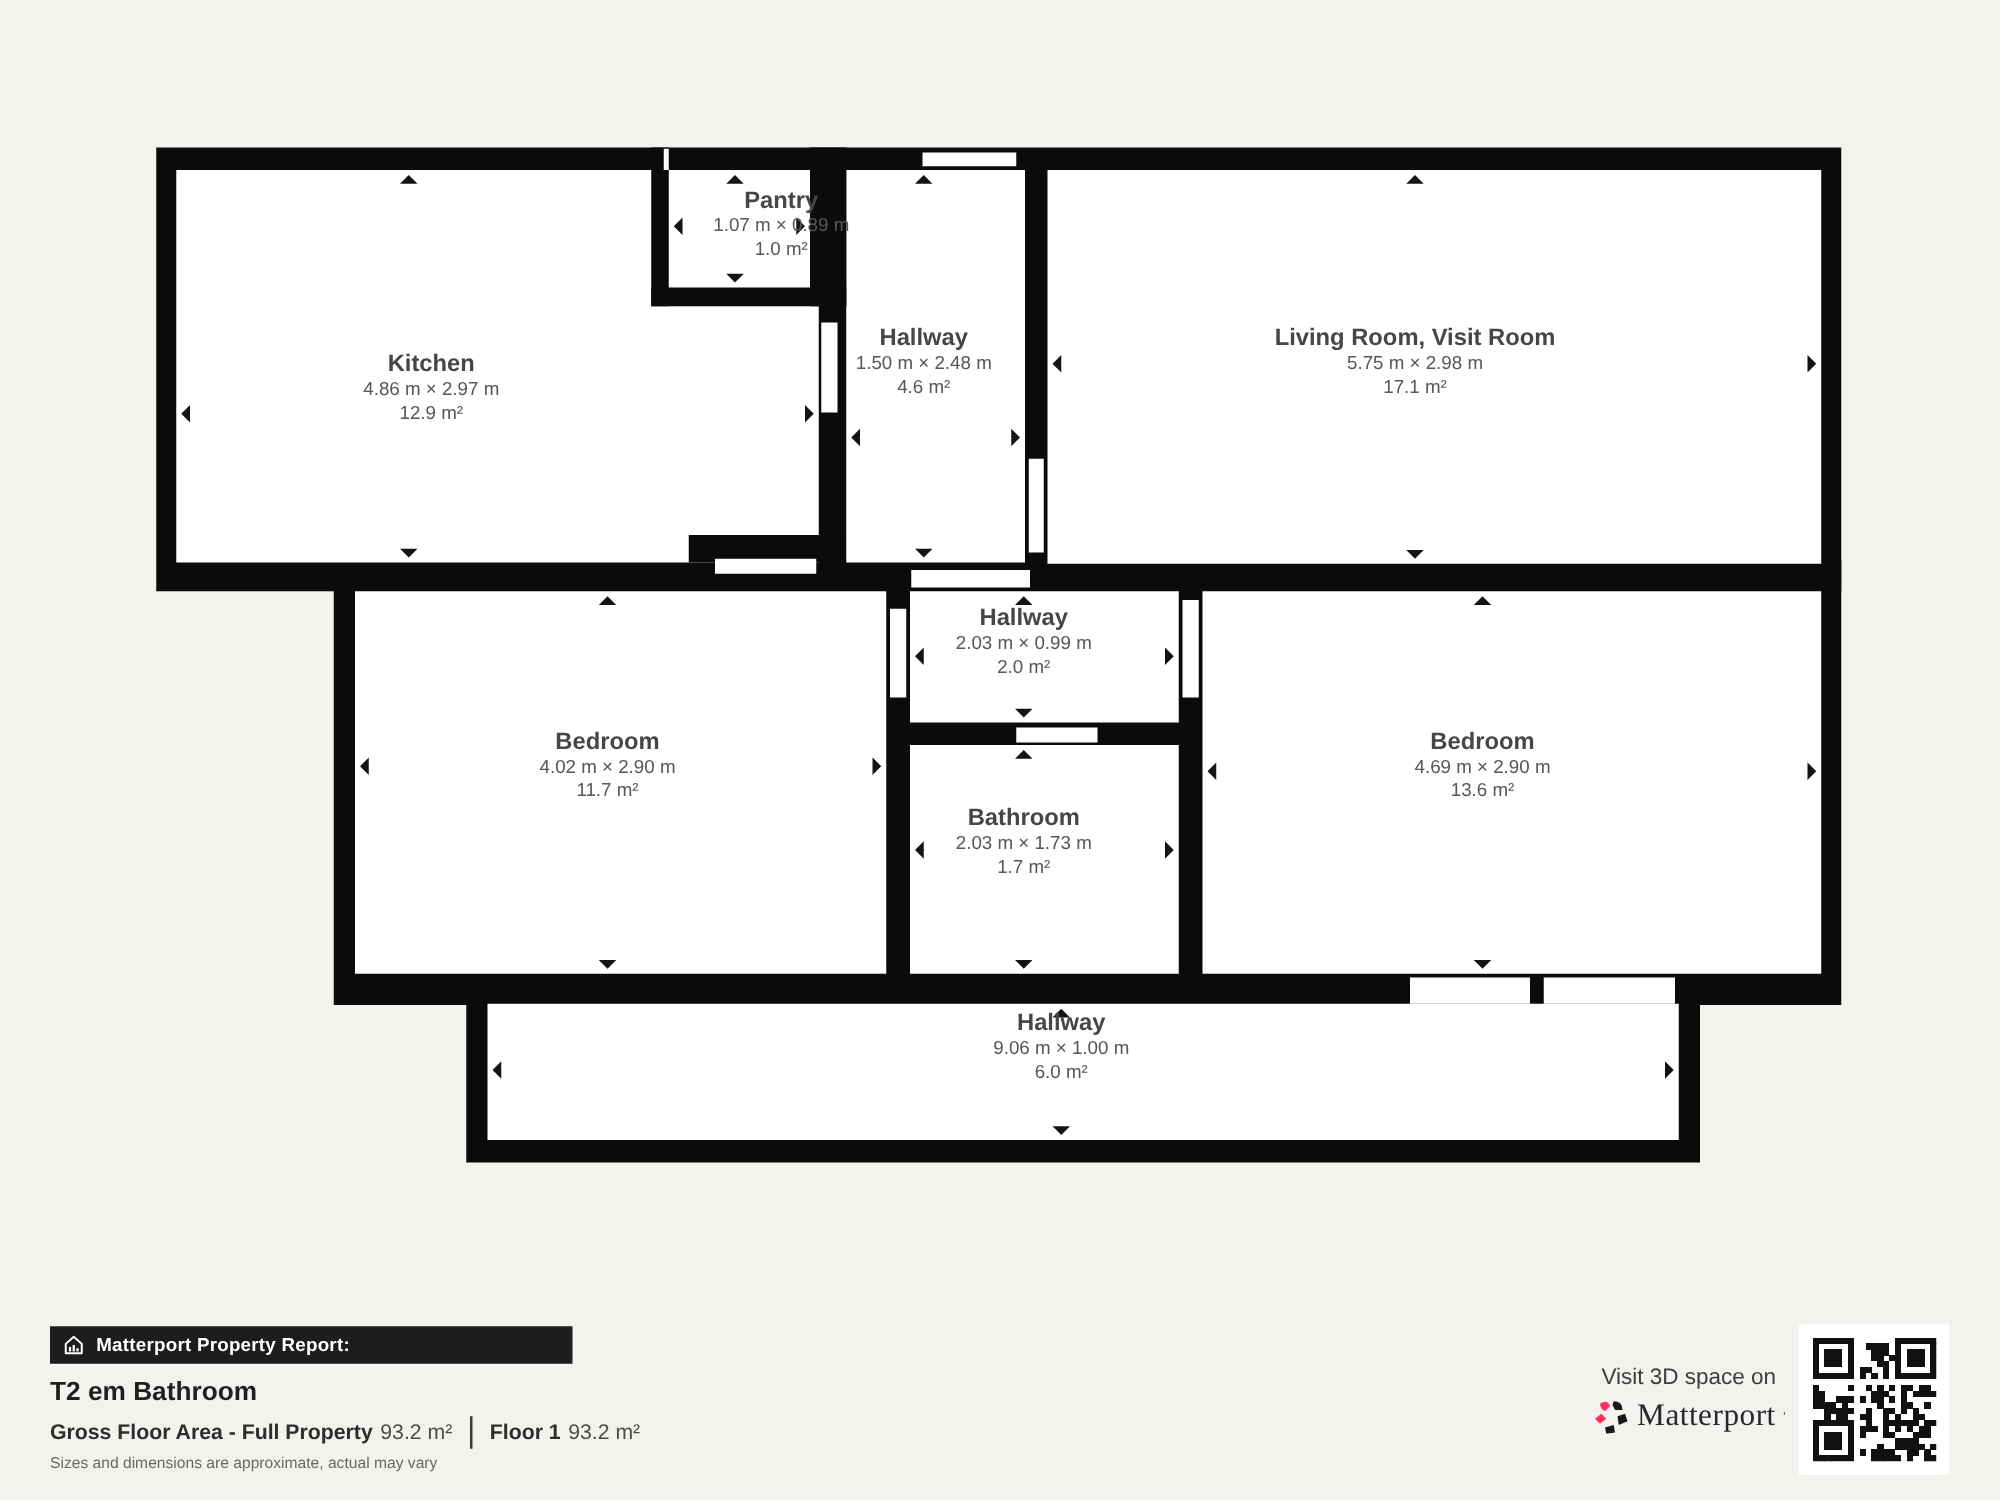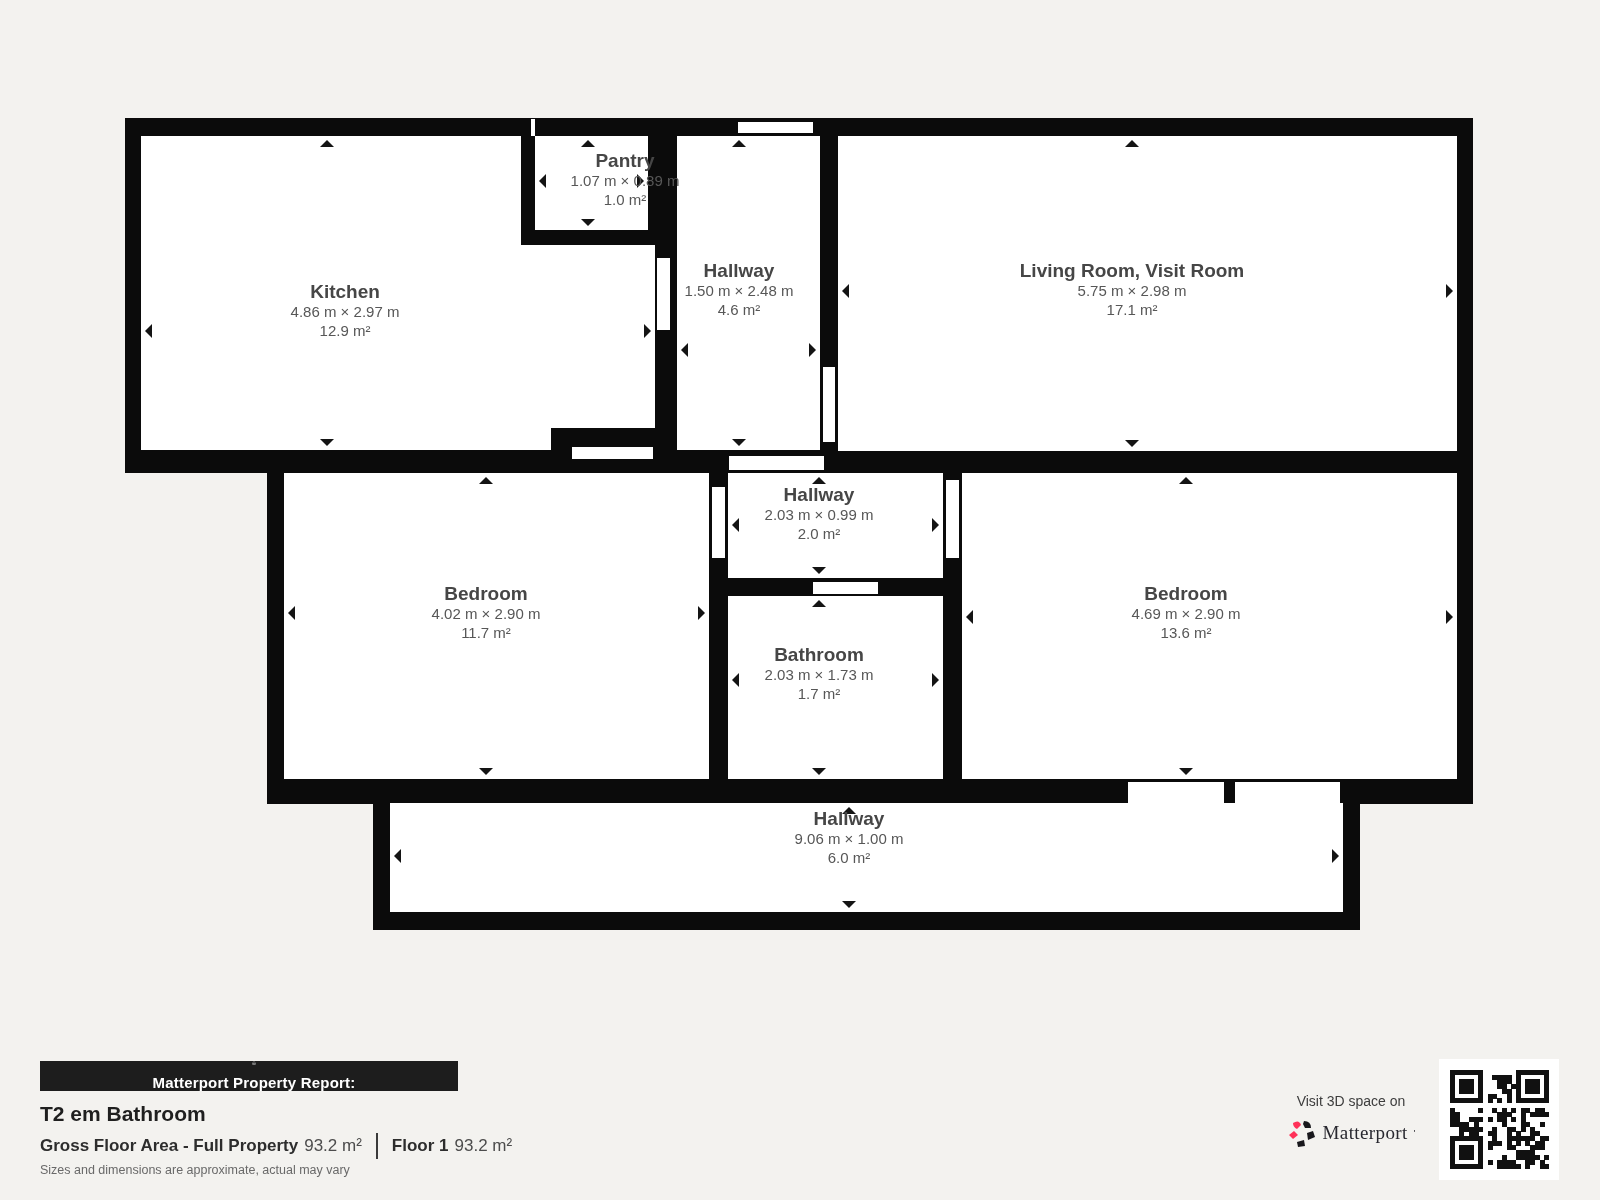--- a/index.html
+++ b/index.html
@@ -20,34 +20,34 @@
   .arrow.down{border-left:7px solid transparent;border-right:7px solid transparent;border-top:7px solid #141414;}
   .arrow.left{border-top:7px solid transparent;border-bottom:7px solid transparent;border-right:7px solid #141414;}
   .arrow.right{border-top:7px solid transparent;border-bottom:7px solid transparent;border-left:7px solid #141414;}
 
   .room-label{position:absolute;transform:translate(-50%,-50%);text-align:center;white-space:nowrap;z-index:6;}
   .room-name{font-size:19px;font-weight:700;color:var(--label);line-height:20px;}
   .room-dims,.room-area{font-size:15px;color:var(--dims);line-height:19px;}
 
   
   .report-bar{position:absolute;left:40px;top:1061px;width:418px;height:30px;background:#1d1d1d;
-    display:flex;align-items:center;gap:9px;padding-left:10px;box-sizing:border-box;z-index:7;flex-direction:column;}
+    display:flex;align-items:center;gap:9px;padding-left:10px;box-sizing:border-box;z-index:7;}
   .report-bar span{color:#ffffff;font-size:15px;font-weight:700;letter-spacing:.2px;}
   .prop-title{position:absolute;left:40px;top:1102px;font-size:21px;font-weight:700;color:#1f1f1f;z-index:7;}
   .area-line{position:absolute;left:40px;top:1133px;display:flex;align-items:center;font-size:17px;color:#4c4c4c;z-index:7;}
   .area-line .lbl{font-weight:700;color:#2d2d2d;}
   .area-line .val{margin-left:6px;}
   .area-line .vdiv{width:2px;height:26px;background:#3a3a3a;margin:0 14px;}
   .disclaimer{position:absolute;left:40px;top:1163px;font-size:12.5px;color:#696969;z-index:7;}
 
   
   .brand{position:absolute;left:1244px;top:1090px;width:214px;text-align:center;z-index:7;}
-  .visit{font-size:14px;color:#3d3d3d;line-height:22px;}
+  .visit{font-size:18px;color:#3d3d3d;line-height:22px;}
   .brandrow{margin-top:7px;display:flex;align-items:center;justify-content:center;gap:6px;}
-  .wordmark{font-family:"Liberation Serif","DejaVu Serif",serif;font-size:19px;color:#28282f;letter-spacing:.4px;}
+  .wordmark{font-family:"Liberation Serif","DejaVu Serif",serif;font-size:25px;color:#28282f;letter-spacing:.4px;}
   .tm{font-size:9px;color:#28282f;vertical-align:top;line-height:10px;}
   .qrbox{position:absolute;left:1439px;top:1059px;width:120px;height:121px;background:#ffffff;z-index:7;}
   .qrbox svg{position:absolute;left:11px;top:11px;}
 </style>
 </head>
 <body>
 
 <div id="canvas">
 
   <div id="plan">

